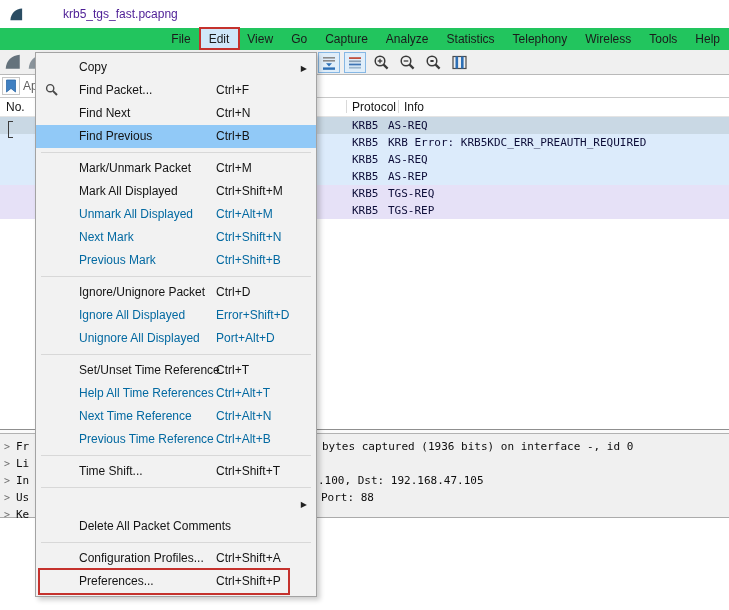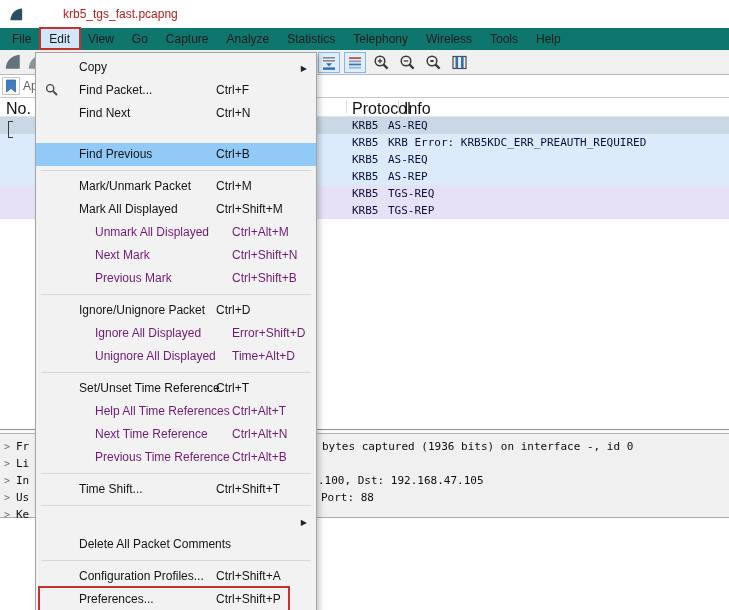--- a/index.html
+++ b/index.html
@@ -8,43 +8,43 @@
     --selrow:#c9d8e4;
     --bluerow:#dcebfb;
     --purplerow:#e6e1f7;
   }
   *{margin:0;padding:0;box-sizing:border-box;}
   body{background:#ddd;font-family:"Liberation Sans",sans-serif;}
   .screen{position:relative;width:729px;height:610px;background:#fff;overflow:hidden;}
 
   
   .titlebar{position:absolute;top:0;left:0;right:0;height:28px;background:#fff;display:flex;align-items:center;gap:7px;padding-left:9px;}
-  .title-text{font-size:12px;color:#b91c1c;padding-left:32px;}
-
-  
-  .menubar{position:absolute;top:28px;left:0;right:0;height:22px;background:#0f766e;display:flex;align-items:stretch;padding-left:3px;font-size:12px;color:#1b1b1b;}
+  .title-text{font-size:12px;color:#4c1d95;padding-left:32px;}
+
+  
+  .menubar{position:absolute;top:28px;left:0;right:0;height:22px;background:#22c55e;display:flex;align-items:stretch;padding-left:3px;font-size:12px;color:#1b1b1b;justify-content:flex-end;}
   .mb-item{padding:4px 9px 0 9px;position:relative;}
   .mb-item.active{background:#d0e7f9;}
   .mb-annot{position:absolute;left:-1px;right:-2px;top:-1px;bottom:0;border:2px solid var(--red);pointer-events:none;}
 
   
   .toolbar{position:absolute;top:50px;left:0;right:0;height:25px;background:#f0f0f0;border-bottom:1px solid #b9b9b9;}
   .tb-fin{position:absolute;top:3px;}
   .tb-group{position:absolute;left:318px;top:2px;display:flex;gap:4px;align-items:center;}
   .tb-btn{width:22px;height:21px;display:flex;align-items:center;justify-content:center;border:1px solid transparent;}
   .tb-btn.toggled{border:1px solid #86b7e4;background:#e0eefa;}
 
   
   .filterbar{position:absolute;top:75px;left:0;right:0;height:23px;background:#fff;border-bottom:1px solid #c9c9c9;}
   .bookmark-btn{position:absolute;left:2px;top:2px;width:18px;height:18px;border:1px solid #c6c6c6;background:#fdfdfd;display:flex;align-items:center;justify-content:center;}
   .filter-text{position:absolute;left:23px;top:4px;font-size:12px;color:#5f5f5f;width:13px;overflow:hidden;white-space:nowrap;}
 
   
   .plist{position:absolute;top:98px;left:0;right:0;height:331px;background:#fff;}
-  .plist-header{position:absolute;top:0;left:0;right:0;height:19px;background:#fff;border-bottom:1px solid #e4e4e4;font-size:16px;color:#141414;}
+  .plist-header{position:absolute;top:0;left:0;right:0;height:19px;background:#fff;border-bottom:1px solid #e4e4e4;font-size:12px;color:#141414;}
   .hdr-no{position:absolute;left:6px;top:2px;}
   .hdr-protocol{position:absolute;left:352px;top:2px;}
   .hdr-info{position:absolute;left:404px;top:2px;}
   .hdr-div{position:absolute;top:2px;bottom:3px;width:1px;background:#d9d9d9;}
   .prow{position:absolute;left:0;right:0;height:17px;line-height:17px;font-family:"DejaVu Sans Mono",monospace;font-size:11px;color:#0d0d38;padding-left:36px;}
   .prow .col-proto{position:absolute;left:352px;}
   .prow .col-info{position:absolute;left:388px;white-space:nowrap;}
   .prow.sel{background:var(--selrow);}
   .prow.blue{background:var(--bluerow);}
   .prow.purple{background:var(--purplerow);}
@@ -58,22 +58,22 @@
   .d-left{position:absolute;left:16px;}
   .d-right{position:absolute;white-space:nowrap;}
 
   
   .editmenu{position:absolute;left:35px;top:52px;width:282px;background:#f2f2f2;border:1px solid #a3a3a3;box-shadow:3px 3px 5px rgba(0,0,0,.2);padding:3px 0;z-index:10;font-size:12px;}
   .mi{position:relative;height:23px;line-height:23px;color:#141414;}
   .mi .lbl{position:absolute;left:43px;white-space:nowrap;}
   .mi .sc{position:absolute;left:180px;white-space:nowrap;}
   .mi .sub{position:absolute;right:9px;top:1px;font-size:8px;color:#222;}
   .mi .gut-icon{position:absolute;left:9px;top:4px;}
-  .mi.disabled{color:#701a75;margin-left:16px;}
-  .mi.hl{background:var(--hl);margin-top:18px;}
+  .mi.disabled{color:#0369a1;}
+  .mi.hl{background:var(--hl);}
   .msep{height:1px;background:#d8d8d8;margin:4px 5px;}
   .pref-annot{position:absolute;left:2px;right:26px;top:-2px;bottom:-2px;border:2px solid var(--red);pointer-events:none;z-index:11;}
 </style>
 </head>
 <body>
 
 <div class="screen">
 
   <div class="titlebar">
     <svg width="15" height="15" viewBox="0 0 16 16">
@@ -274,21 +274,21 @@
     <div class="mi">
       <span class="lbl">Ignore/Unignore Packet</span>
       <span class="sc">Ctrl+D</span>
     </div>
     <div class="mi disabled">
       <span class="lbl">Ignore All Displayed</span>
       <span class="sc">Error+Shift+D</span>
     </div>
     <div class="mi disabled">
       <span class="lbl">Unignore All Displayed</span>
-      <span class="sc">Time+Alt+D</span>
+      <span class="sc">Port+Alt+D</span>
     </div>
     <div class="msep"></div>
     <div class="mi">
       <span class="lbl">Set/Unset Time Reference</span>
       <span class="sc">Ctrl+T</span>
     </div>
     <div class="mi disabled">
       <span class="lbl">Help All Time References</span>
       <span class="sc">Ctrl+Alt+T</span>
     </div>

